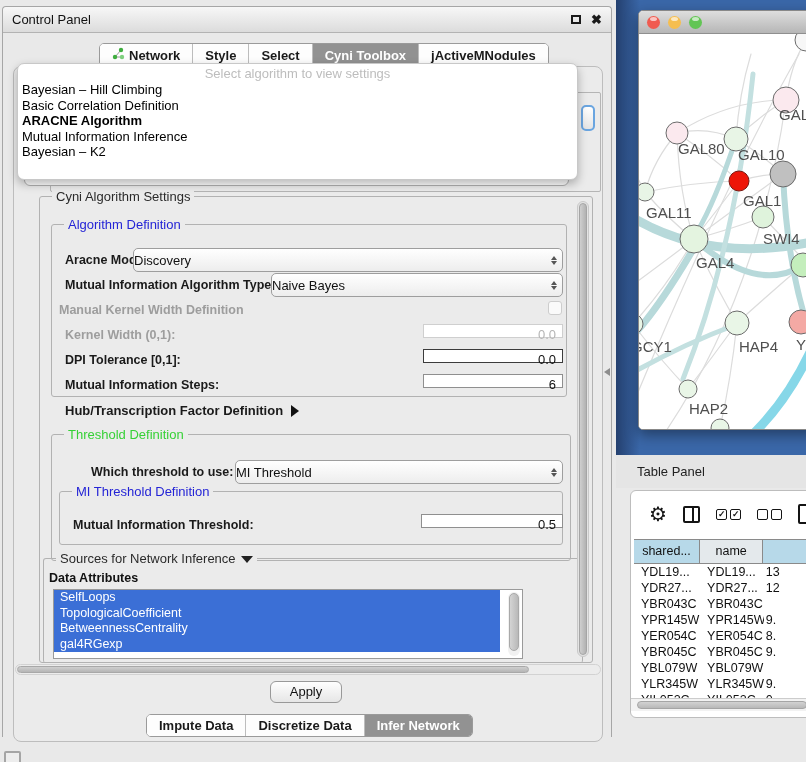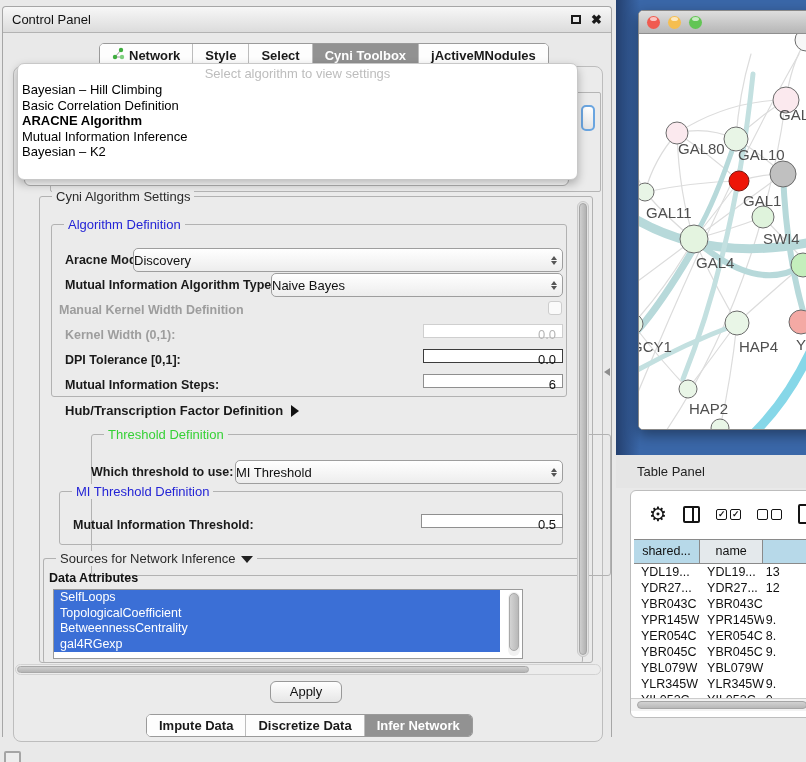--- a/index.html
+++ b/index.html
@@ -241,21 +241,21 @@
     <div class="lbl" style="left:62px; top:346px;">DPI Tolerance [0,1]:</div>
     <div class="field strong" style="left:420px; top:342px; width:140px;">0.0</div>
     <div class="lbl" style="left:62px; top:371px;">Mutual Information Steps:</div>
     <div class="field" style="left:420px; top:367px; width:140px;">6</div>
 
     <div class="hub-row">
       <span>Hub/Transcription Factor Definition</span>
       <span class="tri-right"></span>
     </div>
 
-    <div class="fieldset" style="left:48px; top:427px; width:520px; height:142px;margin-left:40px;">
+    <div class="fieldset" style="left:48px; top:427px; width:520px; height:127px;">
       <span class="legend green">Threshold Definition</span>
     </div>
     <div class="lbl" style="left:88px; top:458px;">Which threshold to use:</div>
     <div class="combo" style="left:232px; top:453px; width:328px;">
       <span>MI Threshold</span>
       <span class="arrows">
           <i class="up"></i>
           <i class="dn"></i>
         </span>
     </div>

